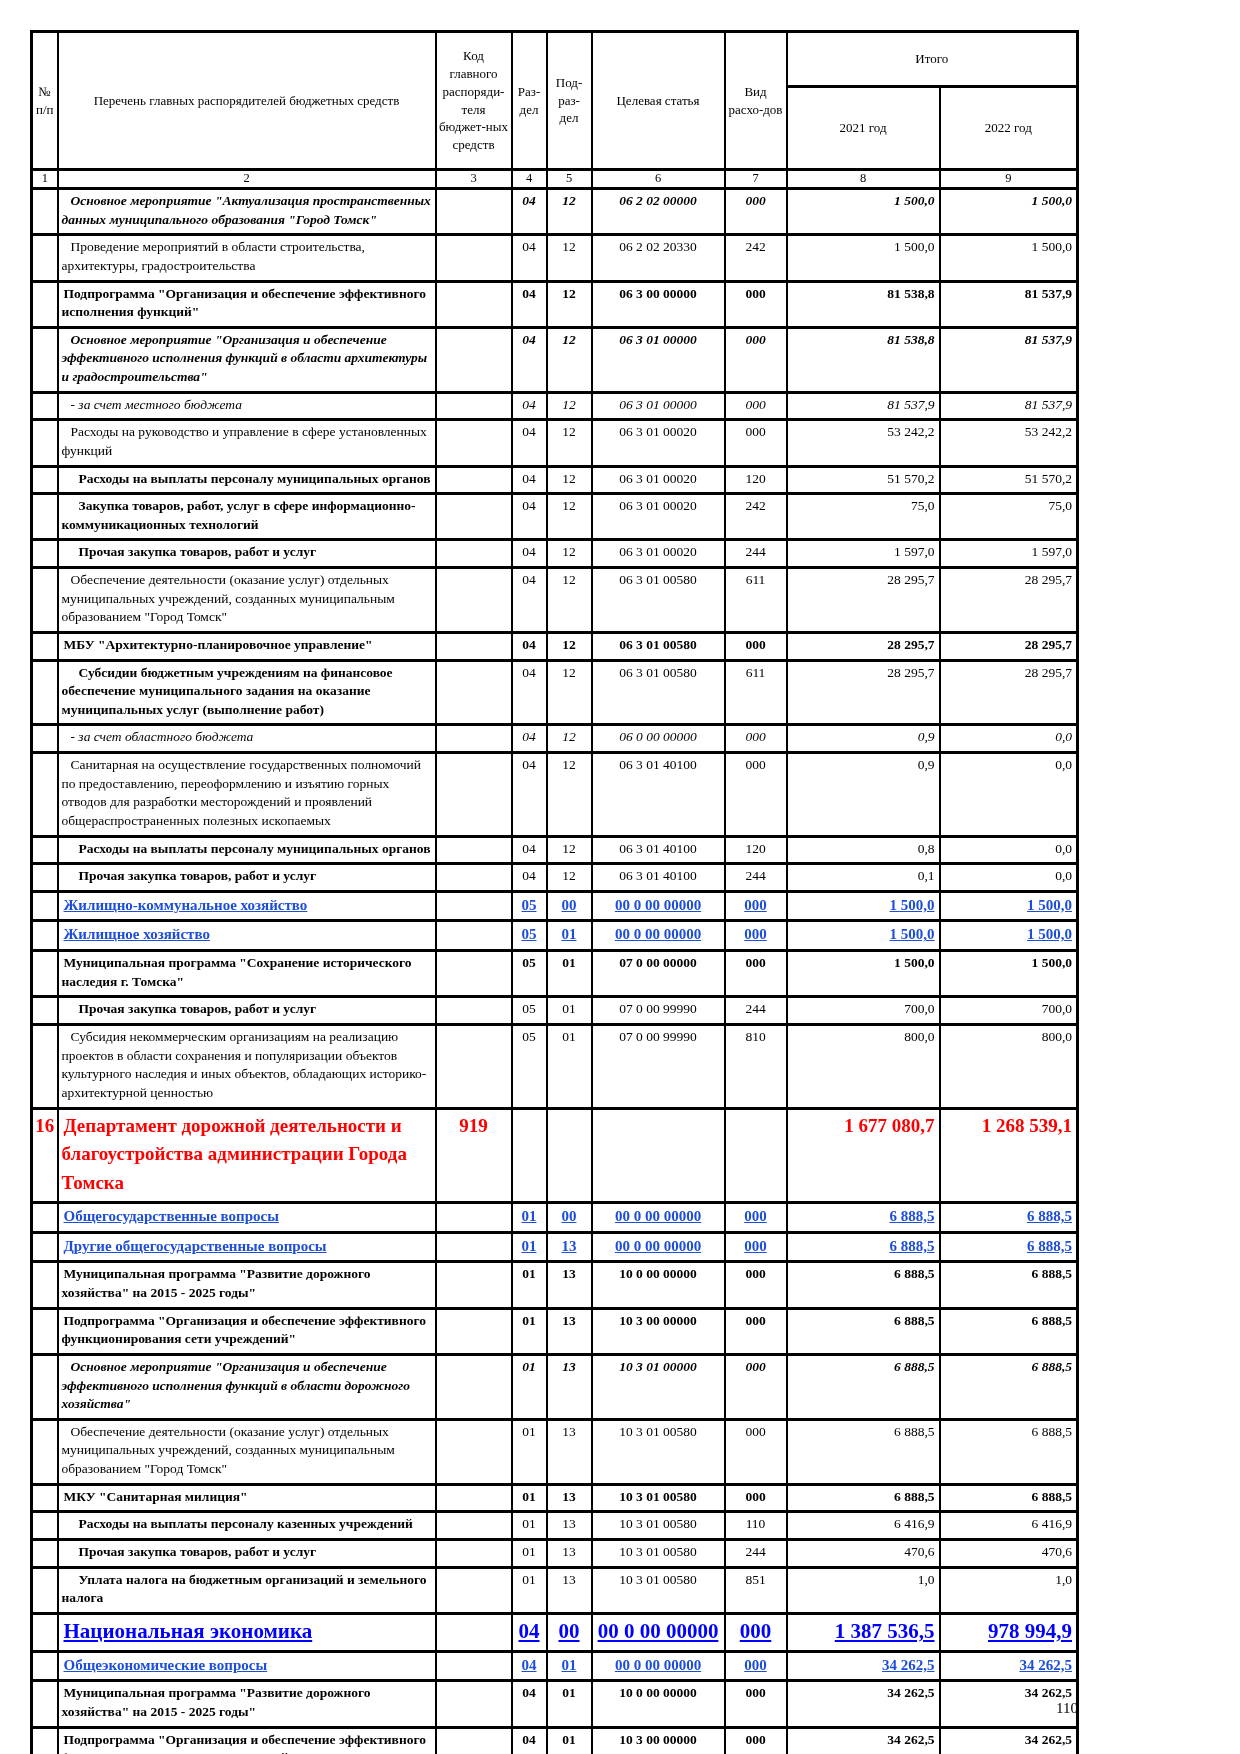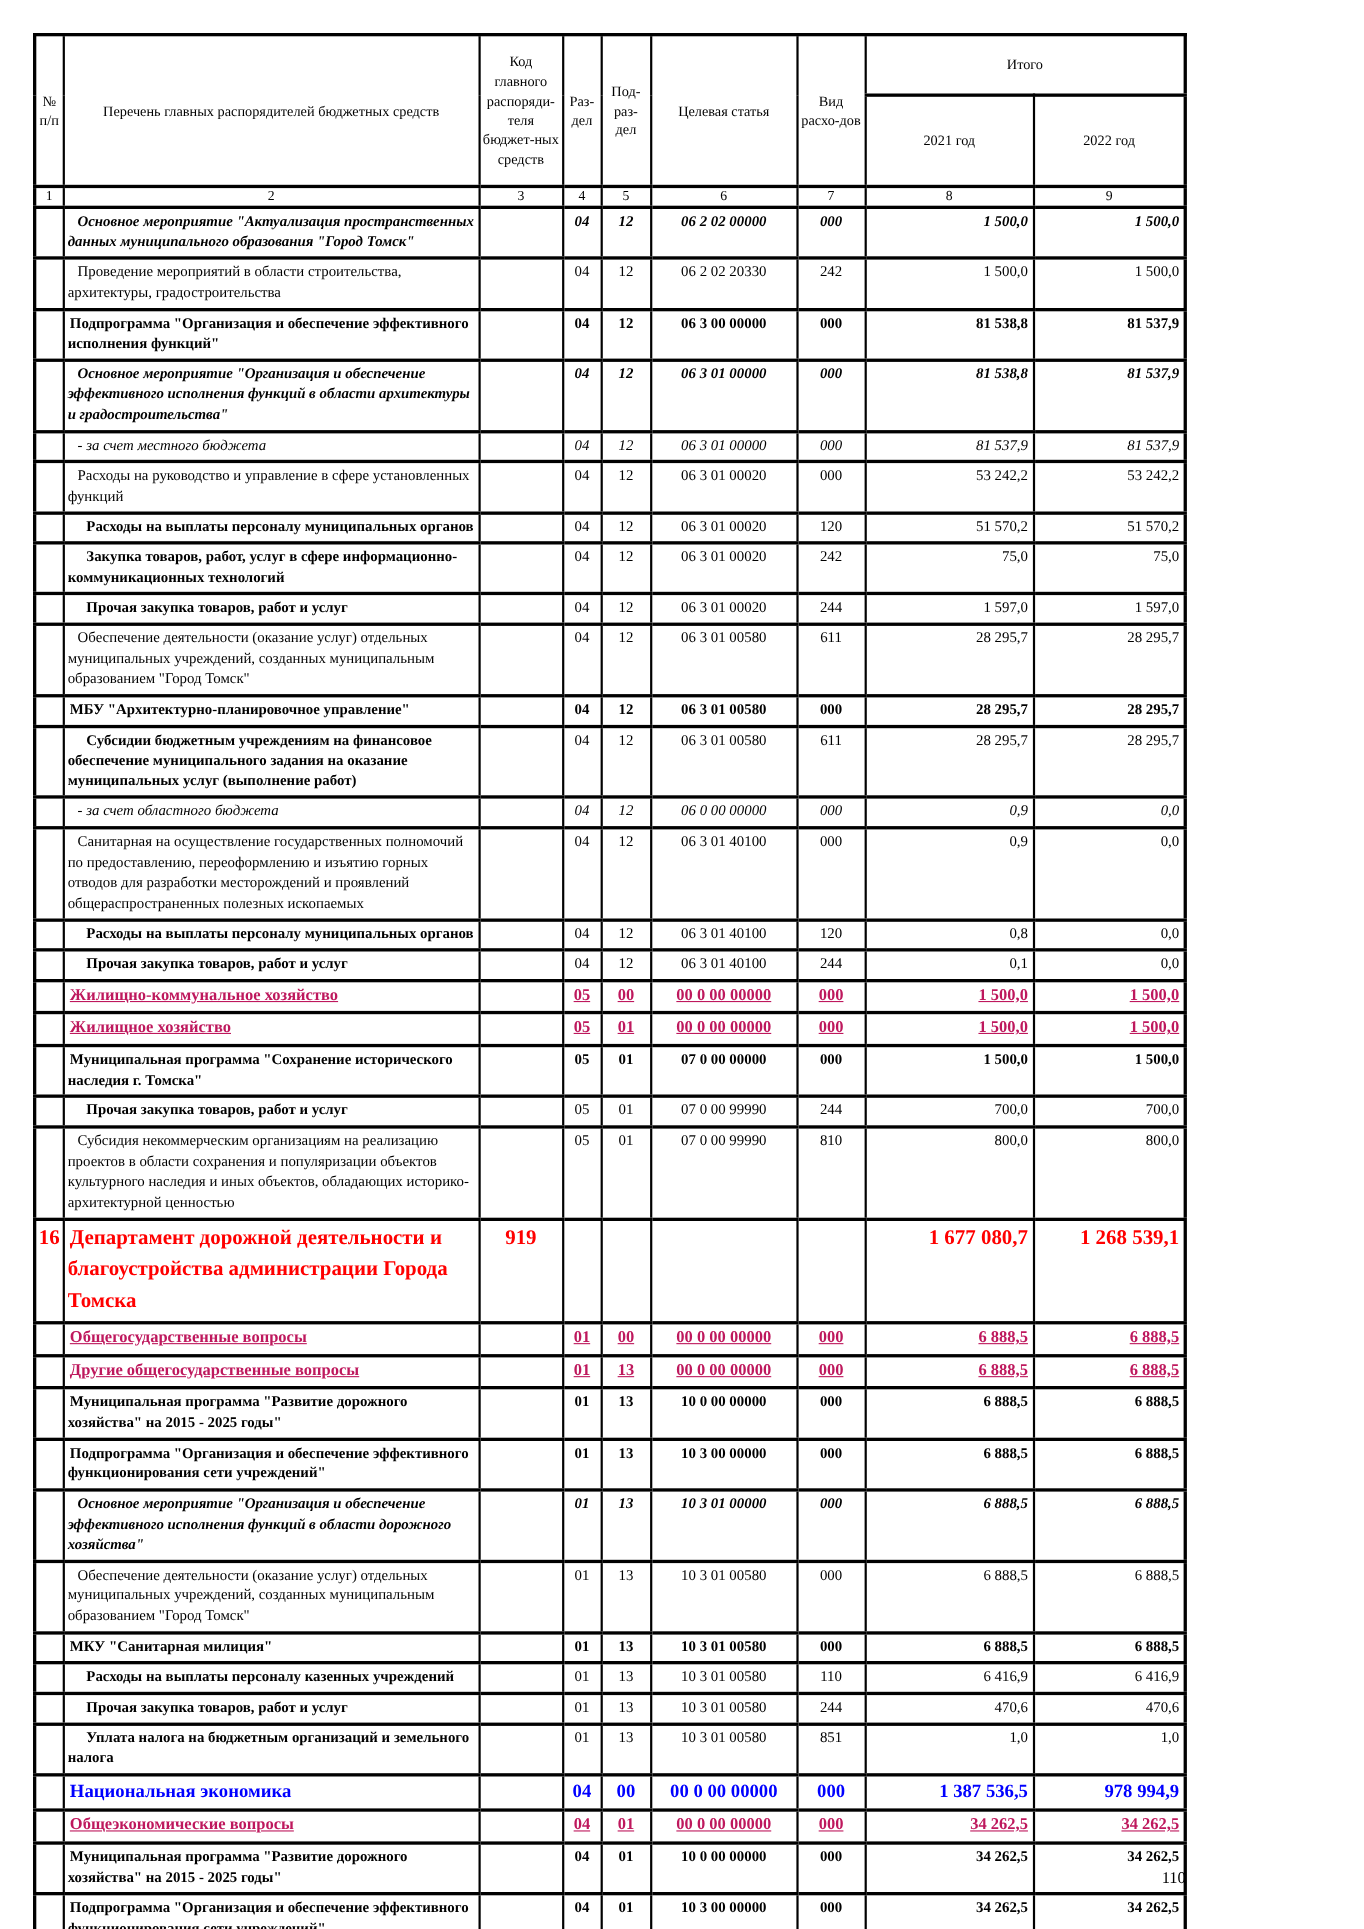--- a/index.html
+++ b/index.html
@@ -30,22 +30,22 @@
   td.c-center{text-align:center;}
   td.c-money{text-align:right;padding-right:4px;}
   td.c-name{text-align:left;}
   .ind0{text-indent:2px;}
   .ind1{text-indent:9px;}
   .ind2{text-indent:17px;font-weight:bold;}
   
   tr.main td{font-weight:bold;font-style:italic;}
   tr.program td{font-weight:bold;}
   tr.source td{font-style:italic;}
-  tr.section td{color:#be185d;font-weight:bold;text-decoration:underline;font-size:15px;}
-  tr.section-big td{color:#0000ff;font-weight:bold;font-size:17px;}
+  tr.section td{color:#1d4ed8;font-weight:bold;text-decoration:underline;font-size:15px;}
+  tr.section-big td{color:#0000ff;font-weight:bold;text-decoration:underline;font-size:21px;}
   tr.grbs td{color:#ff0000;font-weight:bold;font-size:19px;line-height:1.5;}
   .page-footer{
     position:absolute;right:162px;top:1700px;
     font-size:15px;color:#000;
   }
 </style>
 </head>
 <body>
 
 <div class="sheet">

